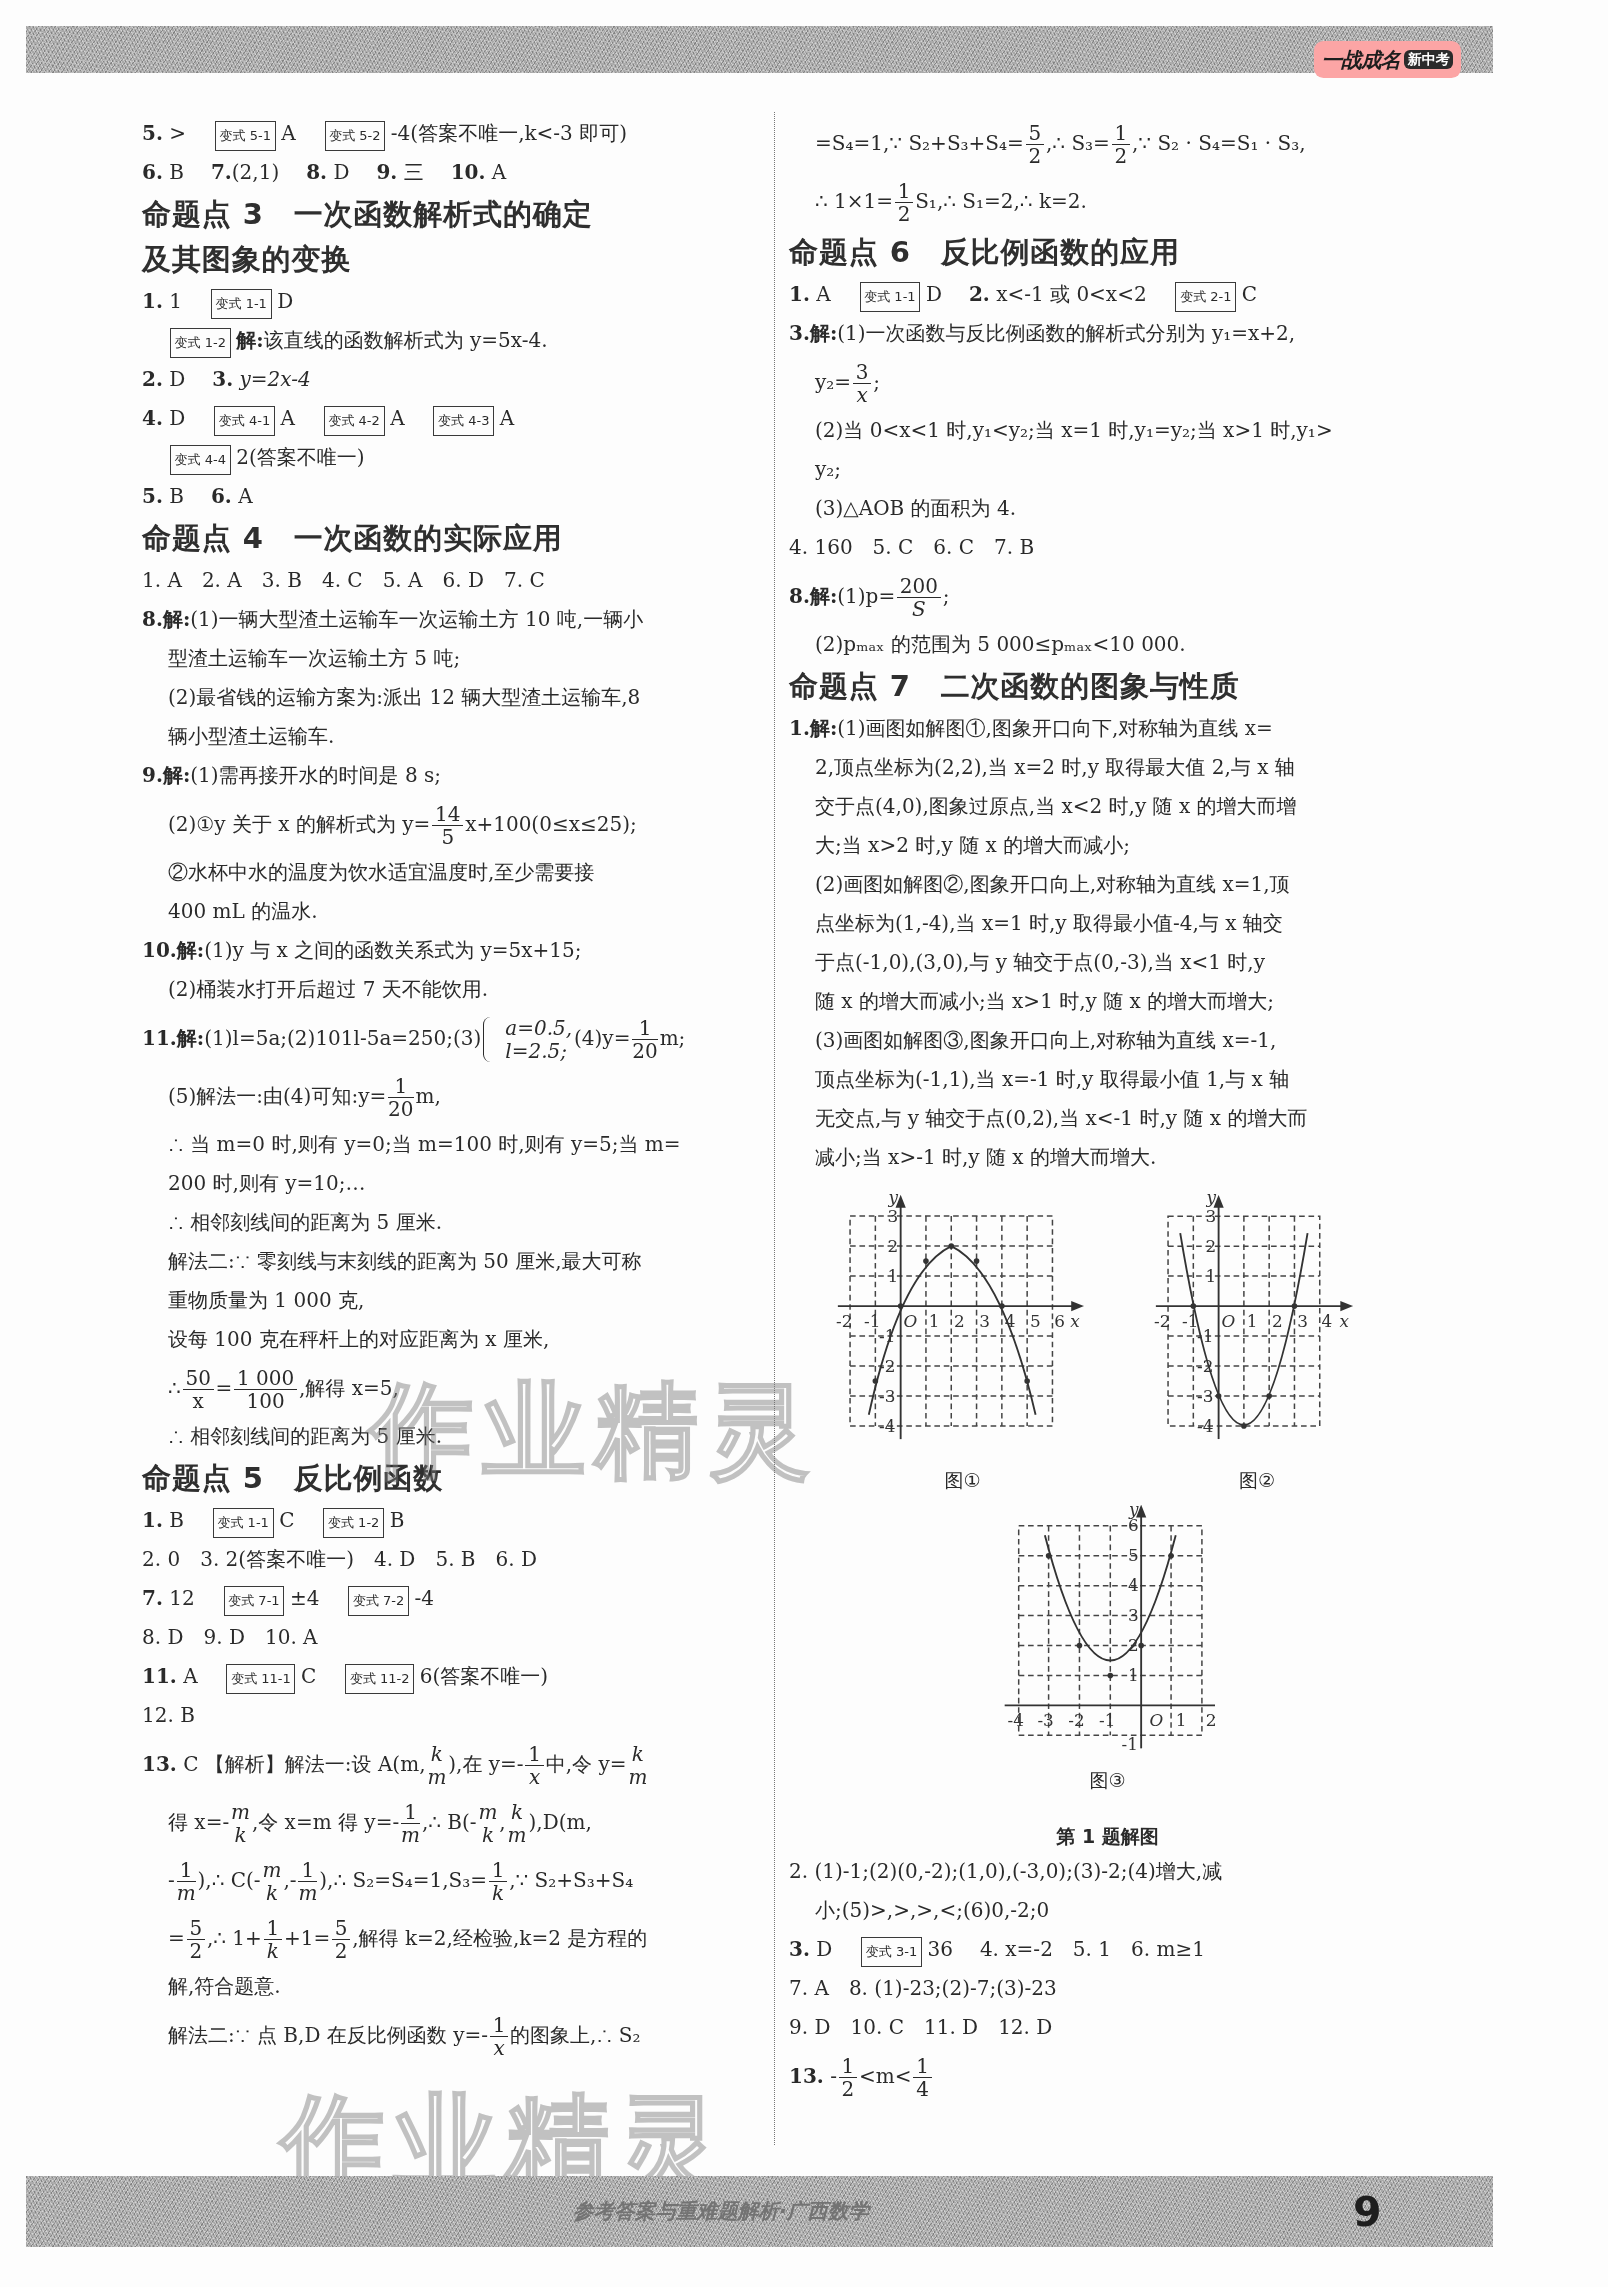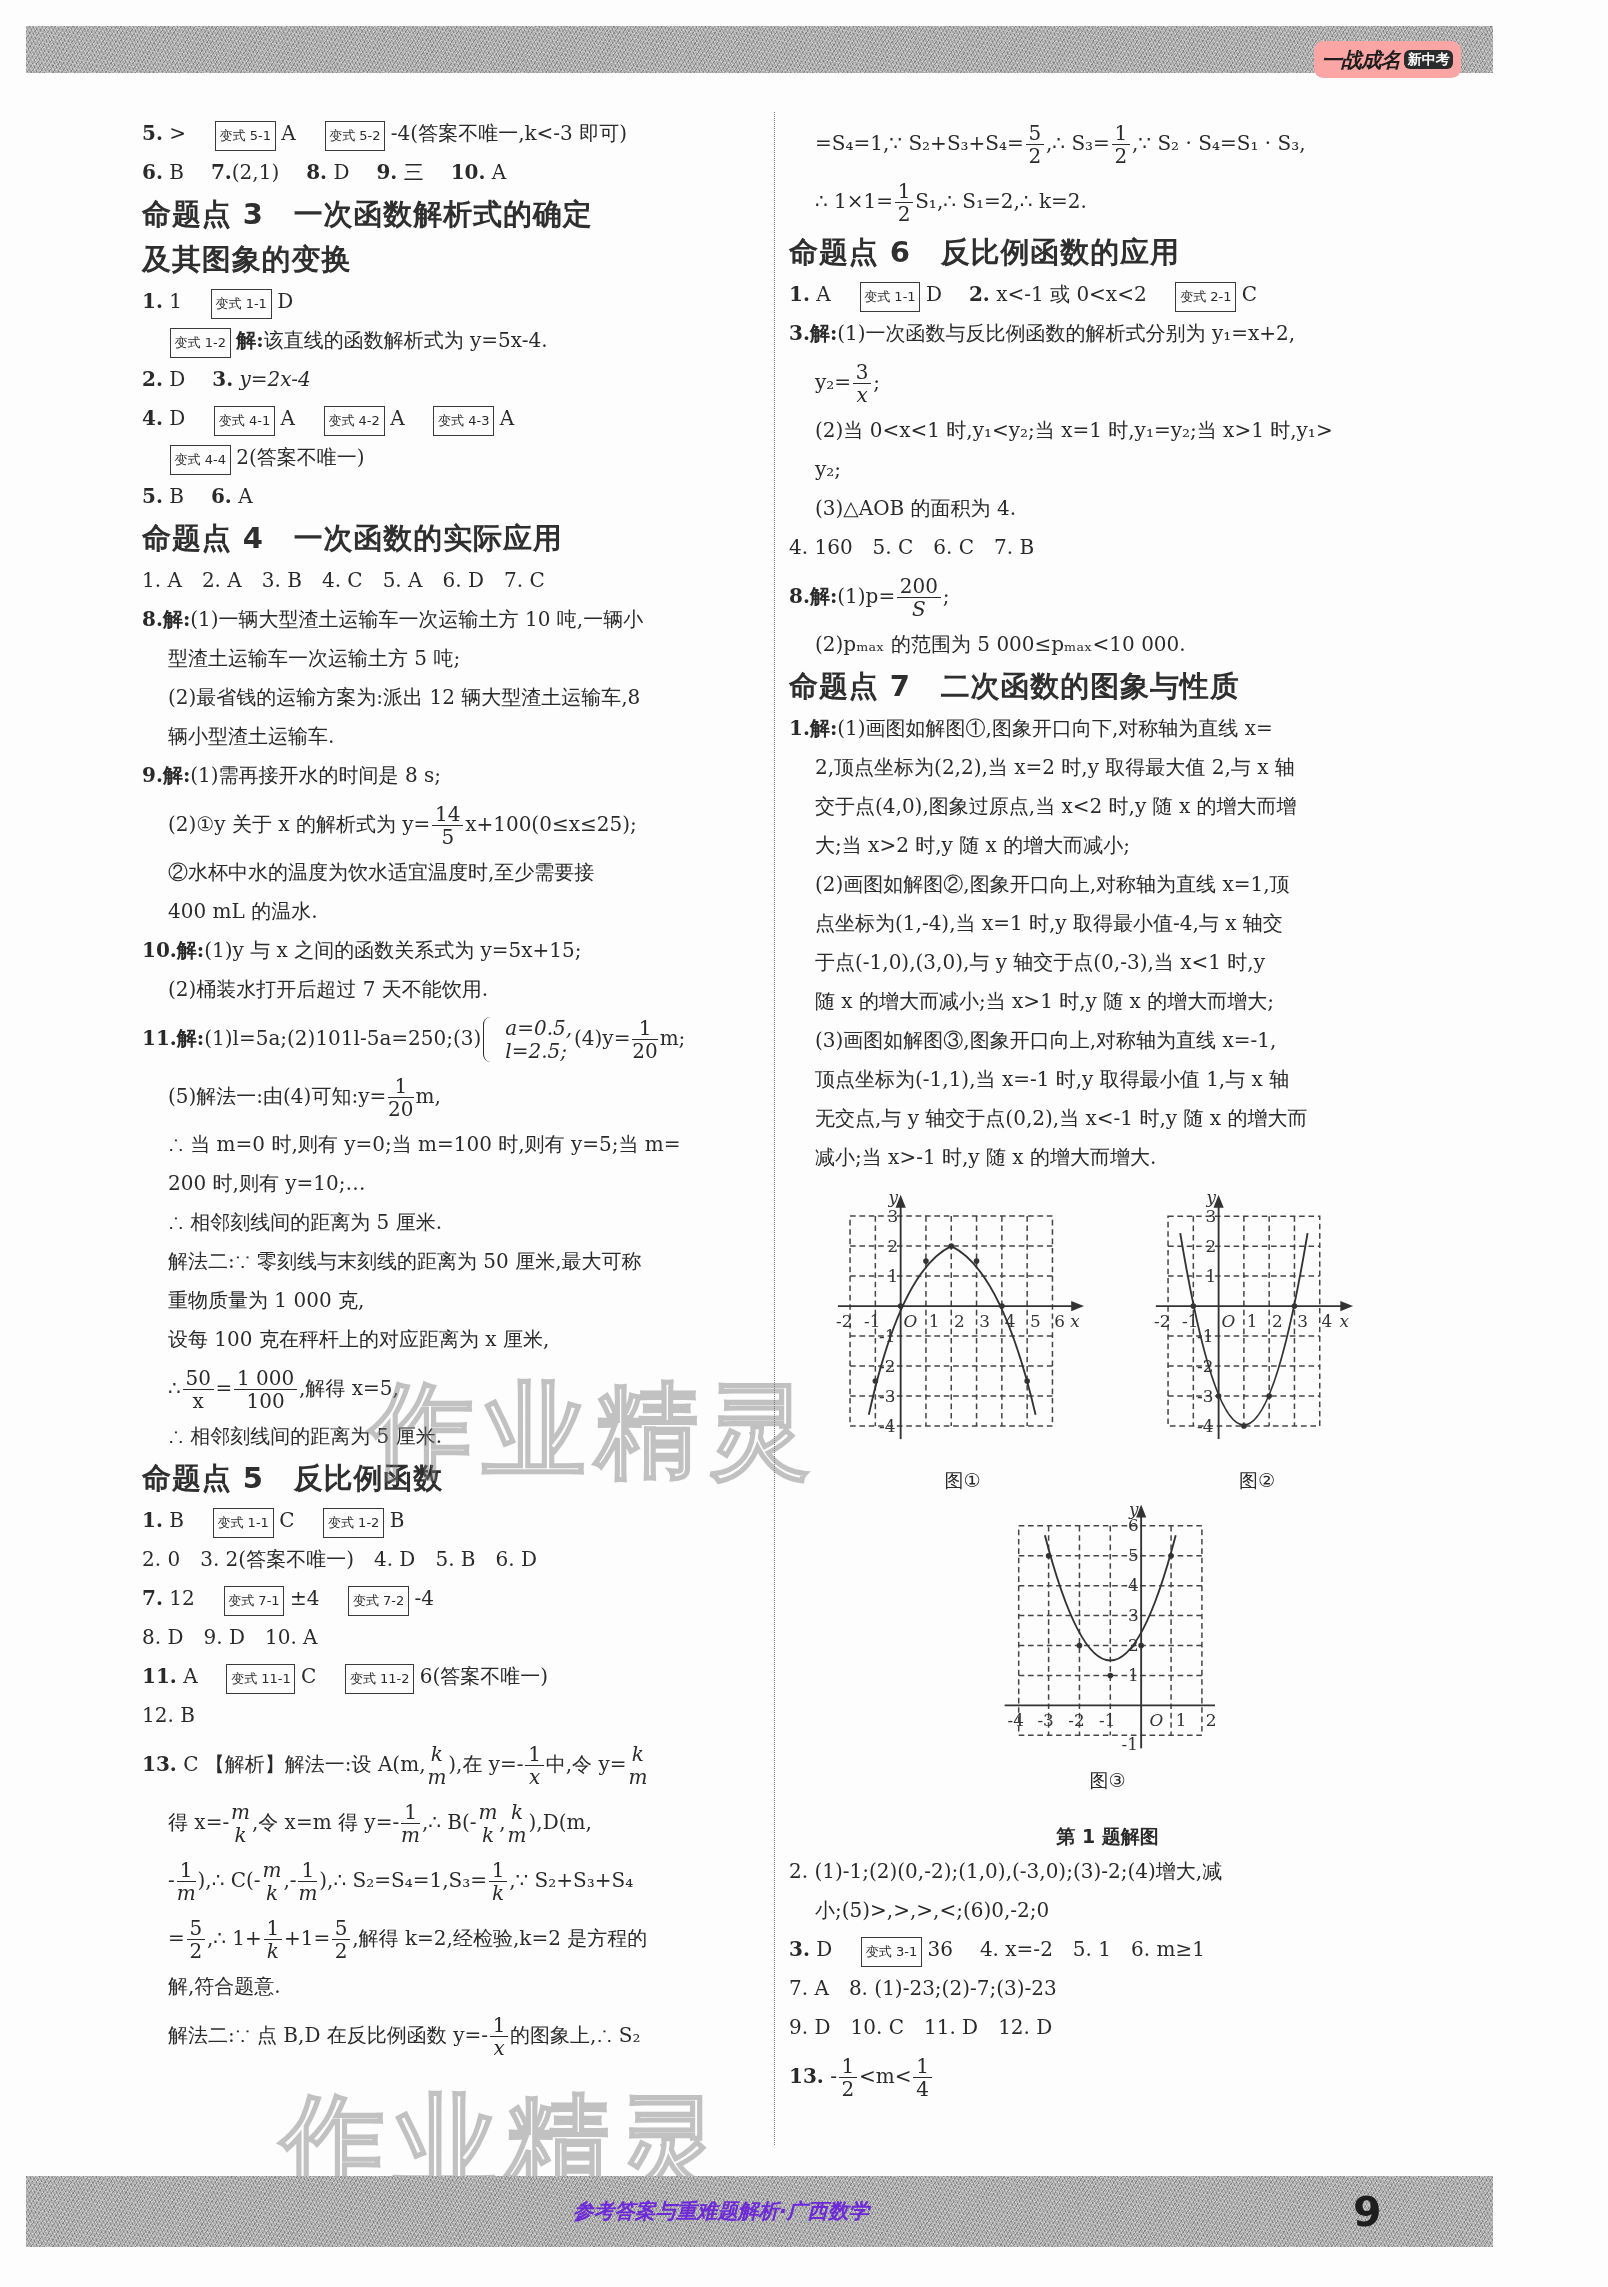--- a/index.html
+++ b/index.html
@@ -32,21 +32,21 @@
     font-family: "DejaVu Sans", sans-serif; font-weight: bold; font-style: italic;
     font-size: 20.6px; color: #1e1e1e; letter-spacing: -0.9px;
   }
   .brand-tag {
     font-family: "DejaVu Sans", sans-serif; font-weight: bold; font-size: 14px;
     color: #fff; background: #2b2b2b; padding: 0.9px 3.7px; border-radius: 6px;
   }
   .footer-title {
     position: absolute; top: 2197px; left: 573px;
     font-family: "DejaVu Sans", sans-serif; font-weight: bold; font-style: italic;
-    font-size: 20.6px; color: #6d28d9;
+    font-size: 20.6px; color: #737373;
   }
   .page-number {
     position: absolute; top: 2188px; left: 1353px;
     font-family: "DejaVu Sans", sans-serif; font-weight: bold;
     font-size: 41px; color: #1e1e1e;
   }
   .col {
     position: absolute; top: 114px;
     font-size: 20px; line-height: 39px;
   }

